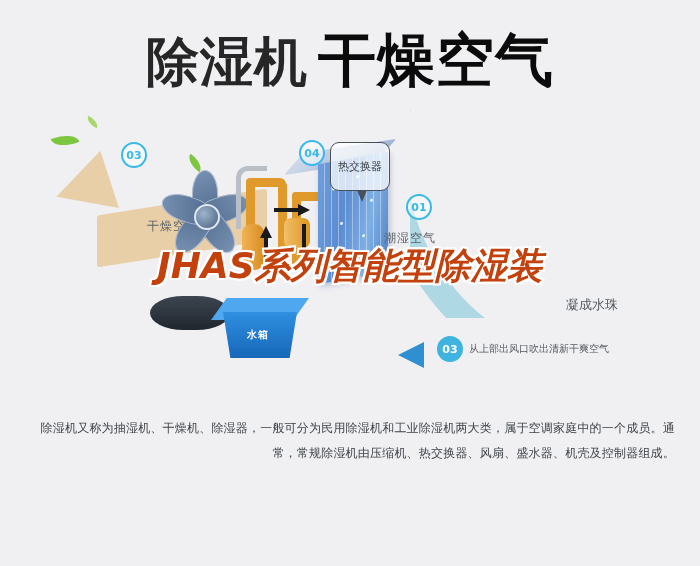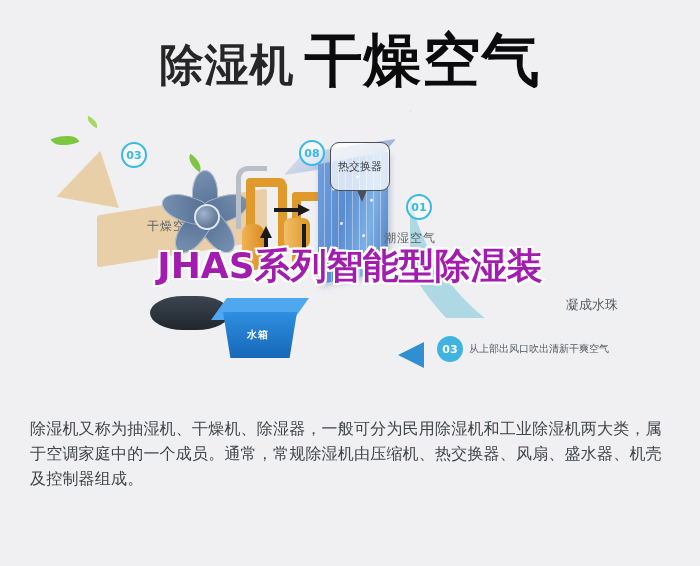--- a/index.html
+++ b/index.html
@@ -11,21 +11,21 @@
   }
   #page{position:relative;width:700px;height:566px;background:#f0f0f3;}
 
   
   .header{
     position:absolute;left:0;top:22px;width:700px;
     text-align:center;
     white-space:nowrap;
   }
   .header .t-light{
-    font-size:44px;font-weight:bold;color:#262626;
+    font-size:53px;font-weight:bold;color:#262626;
     letter-spacing:1px;
     font-family:Liberation Sans, sans-serif;
   }
   .header .t-bold{
     font-size:58px;font-weight:bold;color:#0b0b0b;
     letter-spacing:1px;margin-left:10px;
     font-family:"DejaVu Sans","Liberation Sans",sans-serif;
   }
 
   
@@ -204,34 +204,35 @@
   .cap{position:absolute;font-size:13px;color:#53595f;white-space:nowrap;}
   .cap-row{position:absolute;display:flex;align-items:center;gap:6px;}
 
   
   .overlay{
     position:absolute;left:0;top:246px;width:700px;
     text-align:center;line-height:40px;
     pointer-events:none;
   }
   .overlay div{
-    font-size:36px;font-weight:bold;
-    color:#a21caf;letter-spacing:0px;white-space:nowrap;
+    font-size:36px;font-weight:bold;font-style:italic;
+    color:#c2410c;letter-spacing:0px;white-space:nowrap;
     -webkit-text-stroke:3px #ffffff;
     paint-order:stroke fill;
     text-shadow:
       2px 0 0 #fff,-2px 0 0 #fff,0 2px 0 #fff,0 -2px 0 #fff,
       2px 2px 0 #fff,-2px 2px 0 #fff,2px -2px 0 #fff,-2px -2px 0 #fff;
   }
 
   
   .body-text{
     position:absolute;left:30px;top:416px;width:645px;
-    font-size:16px;color:#3f4449;line-height:25px;
+    font-size:12px;color:#3f4449;line-height:25px;
     letter-spacing:.2px;
+    text-align:right;
   }
   .body-text p{margin:0 0 12px 0;}
 </style>
 </head>
 <body>
 
 <div id="page">
 
   <div class="header">
     <span class="t-light">除湿机</span><span class="t-bold">干燥空气</span>
@@ -306,21 +307,21 @@
     </div>
 
     <div class="base"></div>
     <div class="tank">
       <div class="top"></div>
       <div class="front"></div>
       <div class="lbl">水箱</div>
     </div>
 
     <div class="badge" style="left:121px;top:32px;">03</div>
-    <div class="badge" style="left:299px;top:30px;">08</div>
+    <div class="badge" style="left:299px;top:30px;">04</div>
     <div class="badge" style="left:406px;top:84px;">01</div>
 
     <div class="callout">热交换器</div>
 
     <div class="lbl-cn" style="left:384px;top:120px;">潮湿空气</div>
 
     <div class="cap" style="left:566px;top:186px;">凝成水珠</div>
     <div class="cap-row" style="left:437px;top:226px;">
       <span class="badge solid" style="position:relative;left:0;top:0;">03</span>
       <span class="cap" style="position:relative;left:0;top:0;font-size:10px;">从上部出风口吹出清新干爽空气</span>

